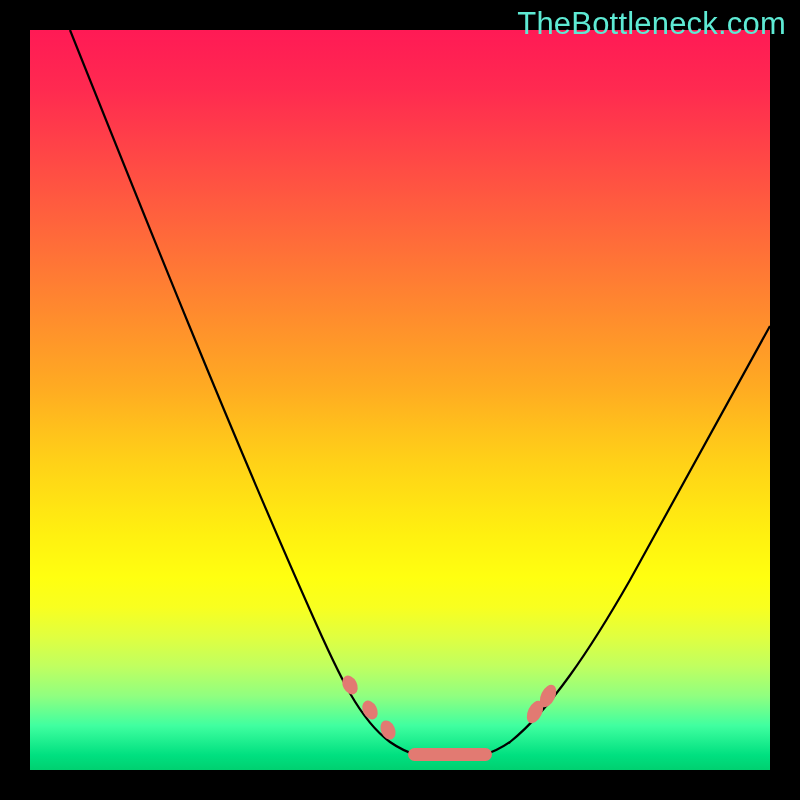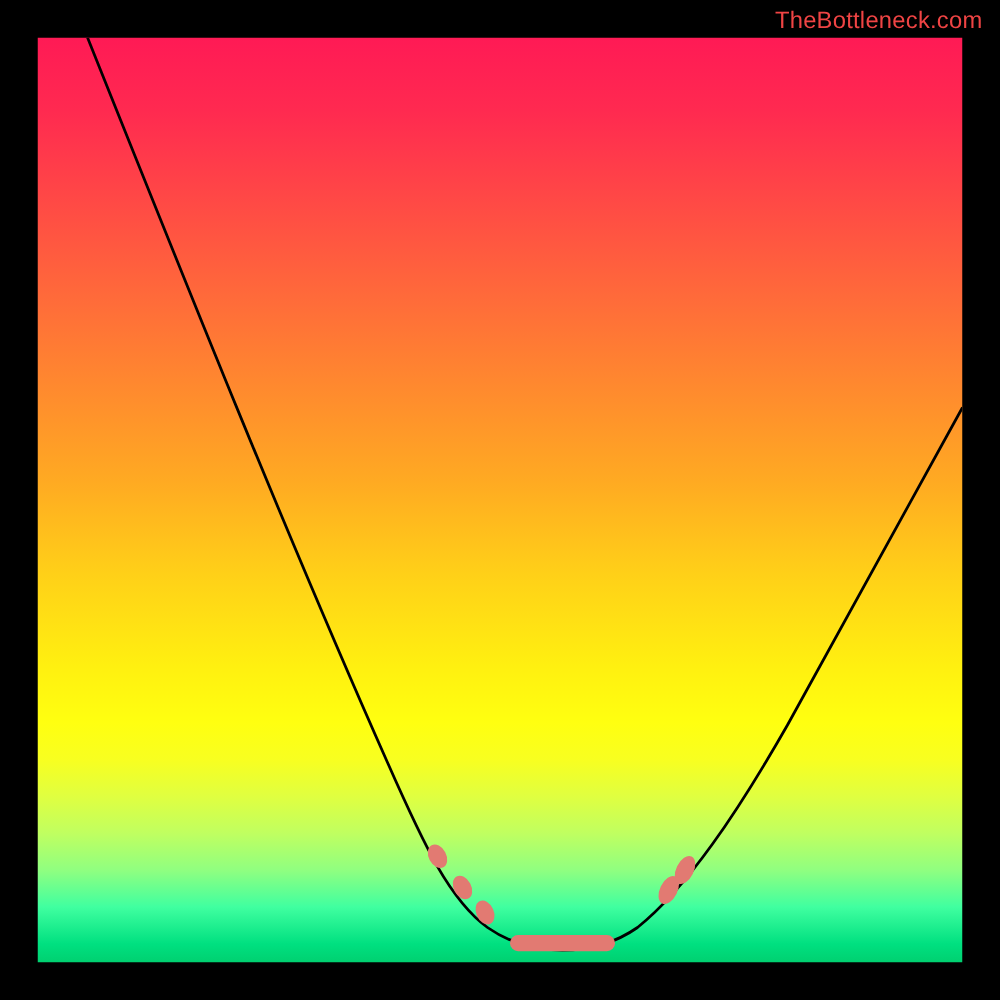--- a/index.html
+++ b/index.html
@@ -39,22 +39,22 @@
       #90ff80 90%,
       #40ffa0 94%,
       #00e080 98%,
       #00d070 100%
     );
   }
   .watermark {
     position: absolute;
     top: 6px;
     right: 14px;
-    color: #ef4444;
-    font-size: 19px;
+    color: #5eead4;
+    font-size: 31px;
     font-weight: 500;
     letter-spacing: 0.2px;
     z-index: 10;
     user-select: none;
   }
   svg.curve {
     position: absolute;
     inset: 0;
     width: 740px;
     height: 740px;

